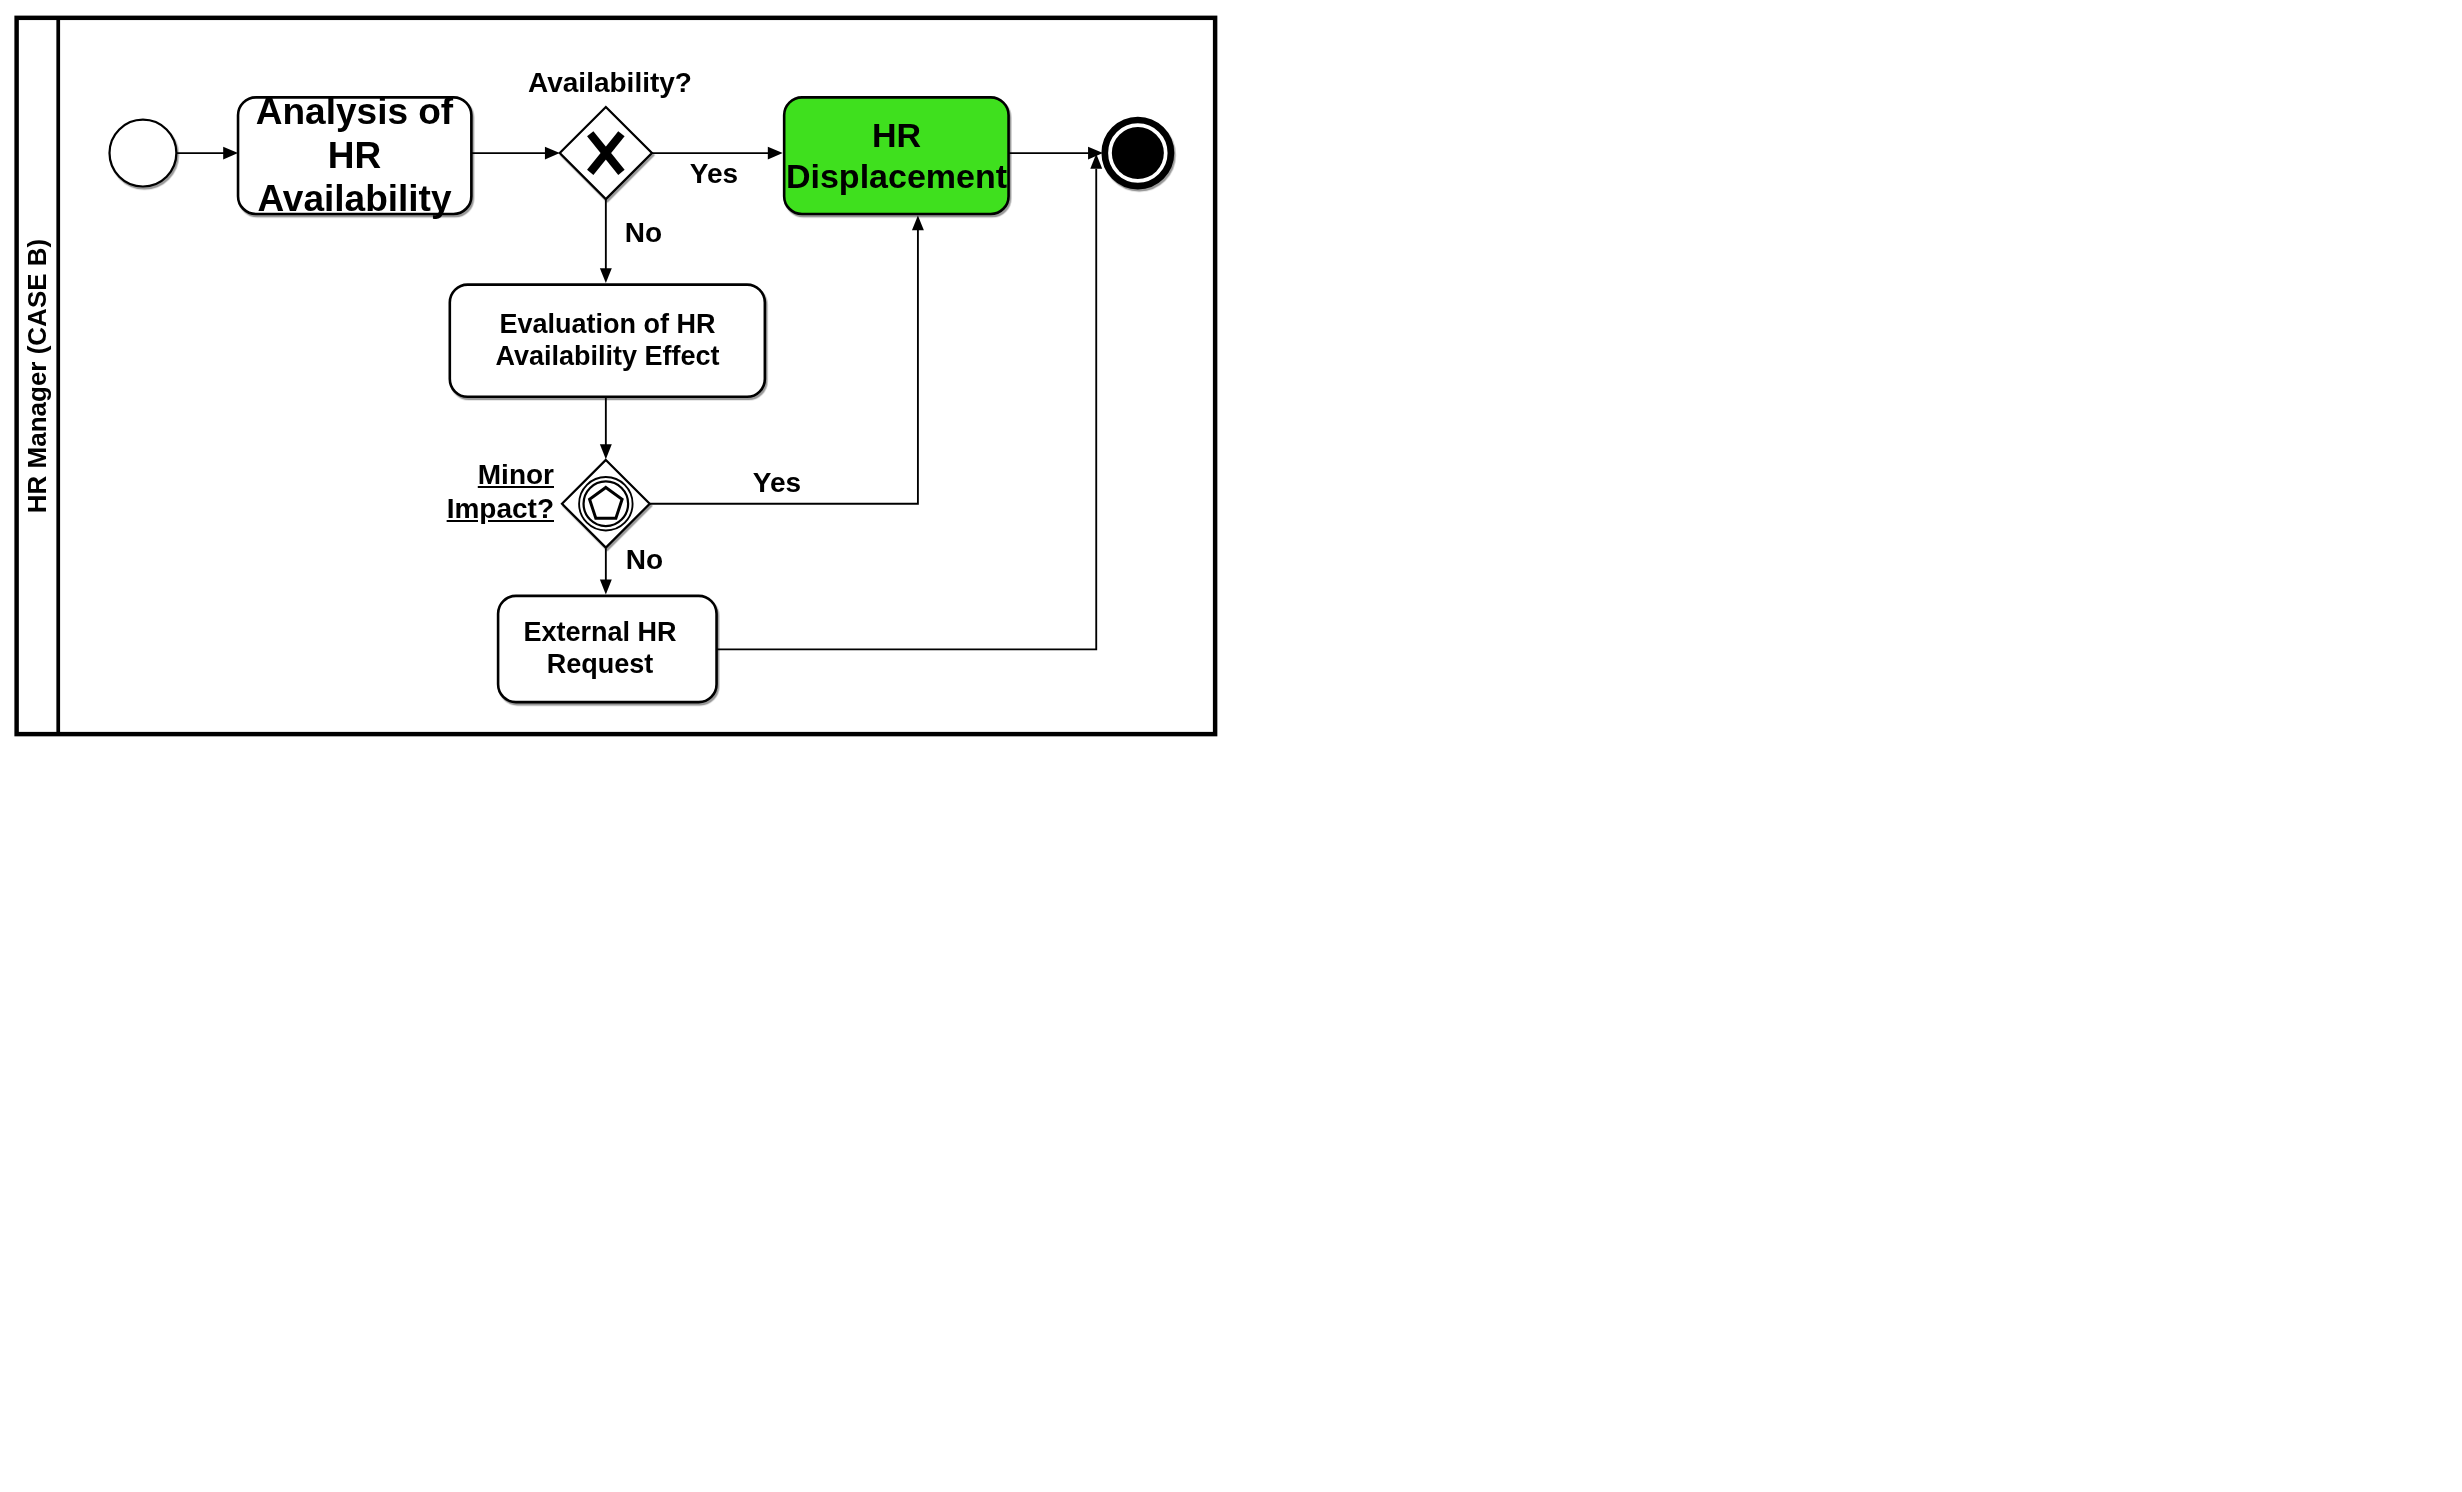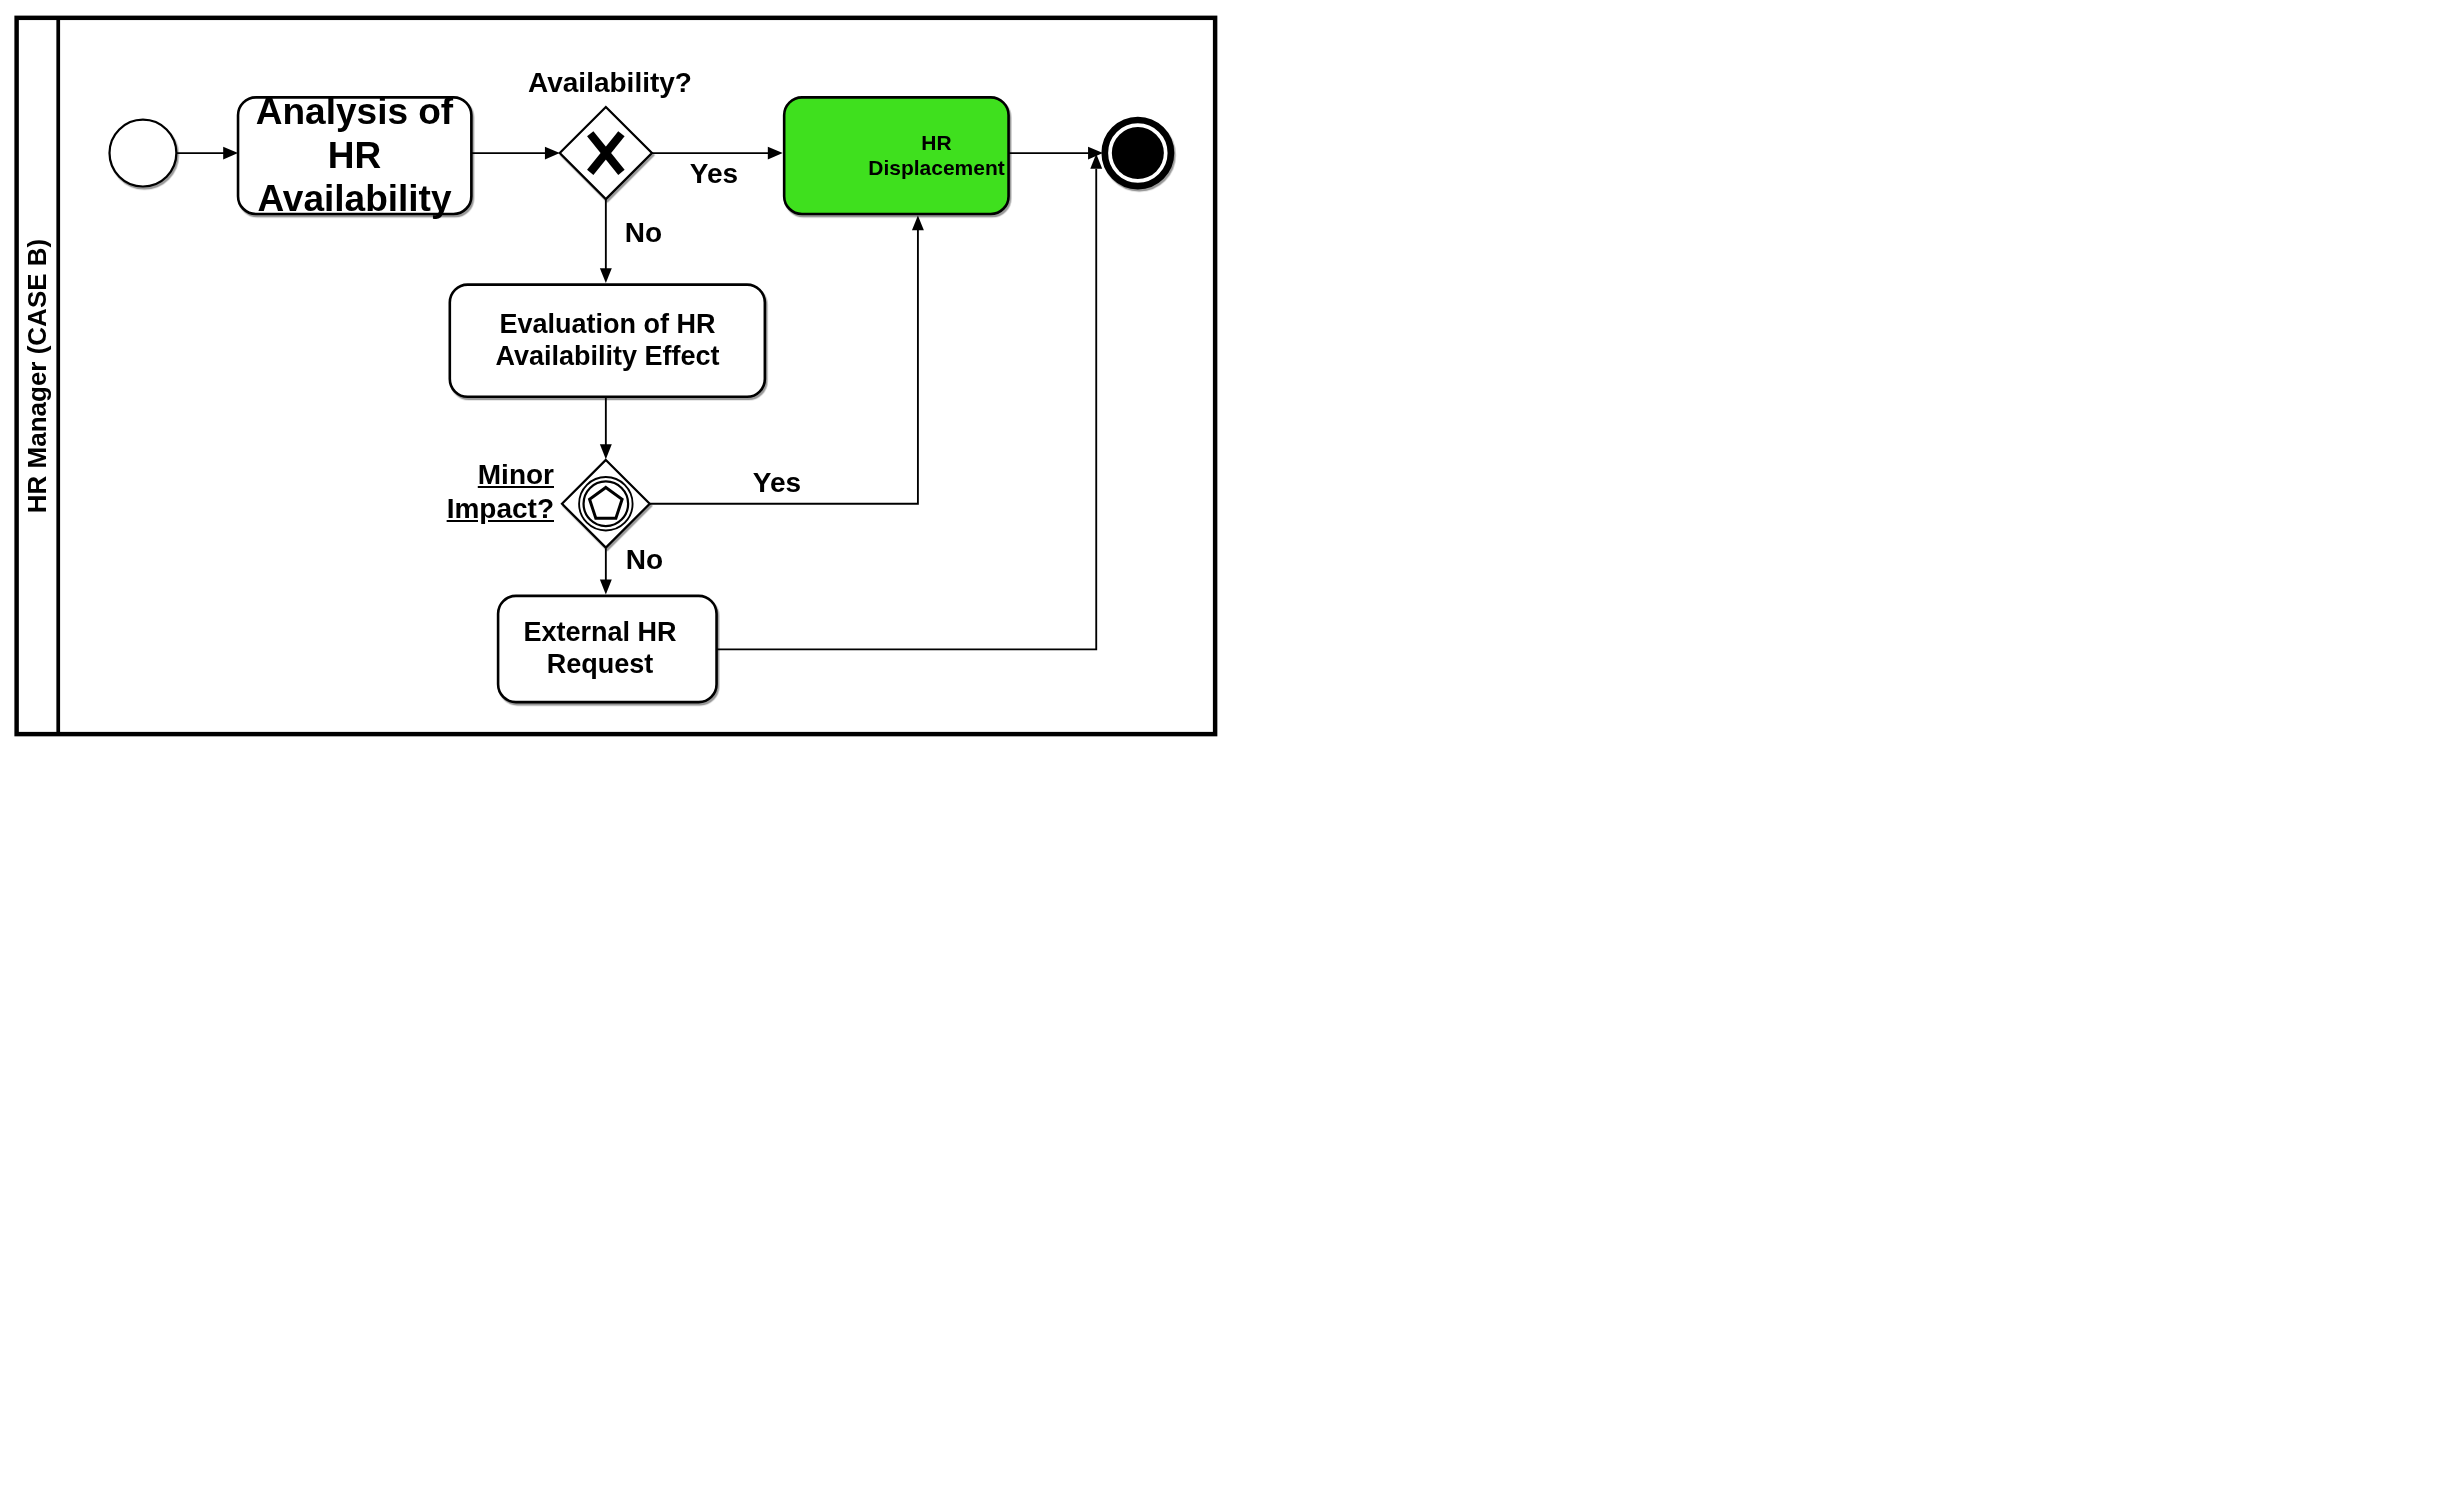--- a/index.html
+++ b/index.html
@@ -105,21 +105,21 @@
 
   <div class="label" style="left:238px;top:97px;width:233px;height:117px;font-size:37px;border-radius:25px;">Analysis of HR
 Availability</div>
 
   <div class="label" style="left:491px;top:64px;width:238px;height:37px;font-size:28px;">Availability?</div>
 
   <div class="label" style="left:673px;top:158px;width:82px;height:31px;font-size:28px;">Yes</div>
 
   <div class="label" style="left:610px;top:217px;width:67px;height:31px;font-size:28px;">No</div>
 
-  <div class="label" style="left:784px;top:97px;width:225px;height:117px;font-size:21px;padding-left:40px;">HR
+  <div class="label" style="left:784px;top:97px;width:225px;height:117px;font-size:34px;">HR
 Displacement</div>
 
   <div class="label" style="left:450px;top:285px;width:315px;height:112px;font-size:27px;">Evaluation of HR
 Availability Effect</div>
 
   <div class="label right" style="left:387px;top:459px;width:167px;height:65px;font-size:28px;text-decoration:underline;">Minor
 Impact?</div>
 
   <div class="label" style="left:736px;top:467px;width:82px;height:31px;font-size:28px;">Yes</div>
 

